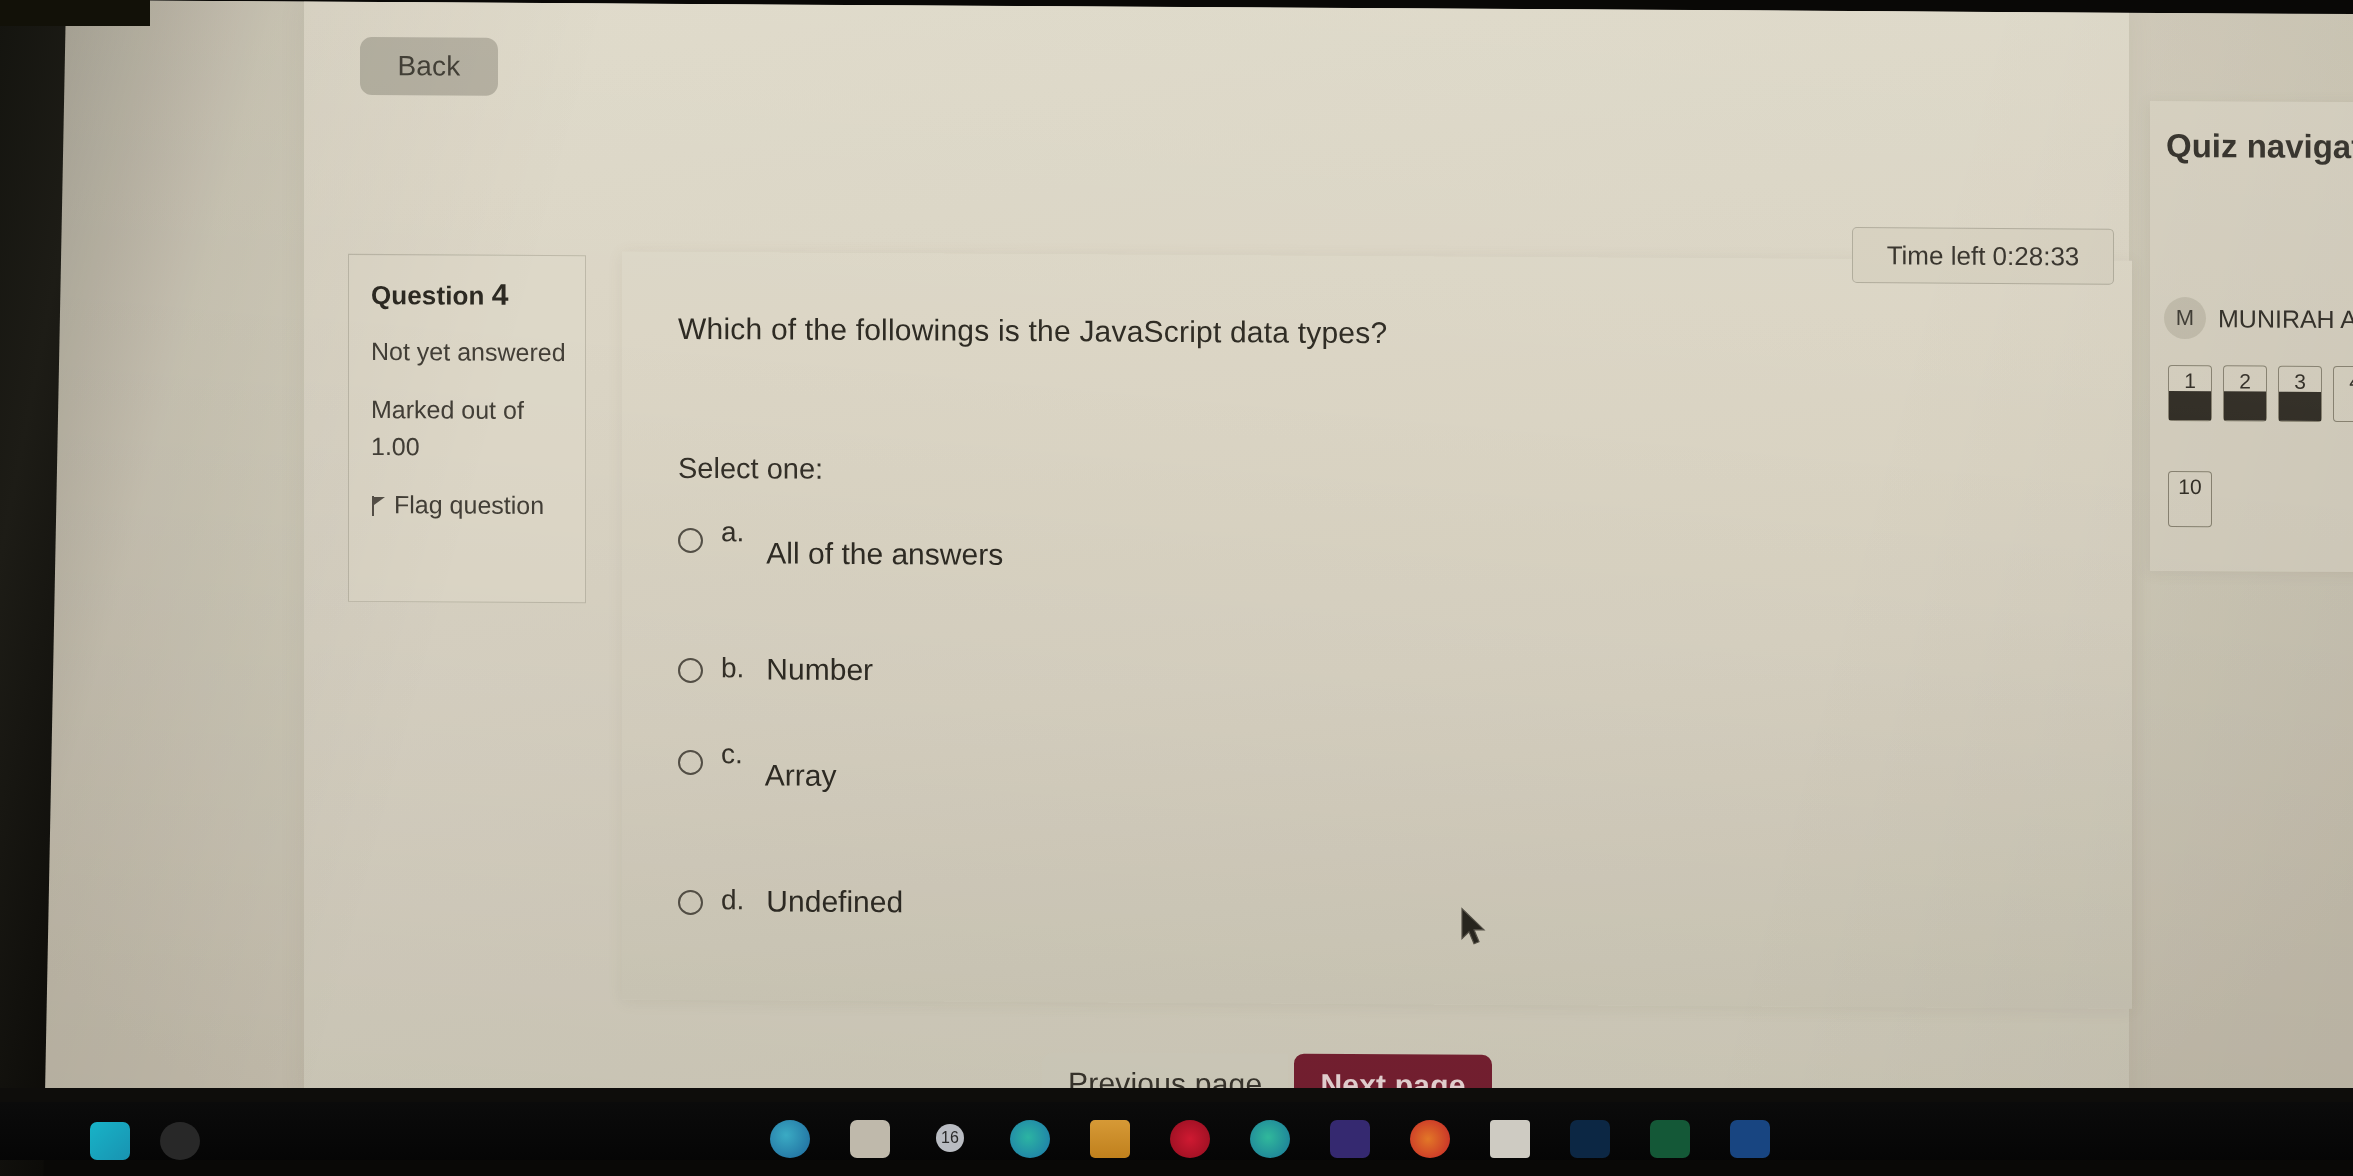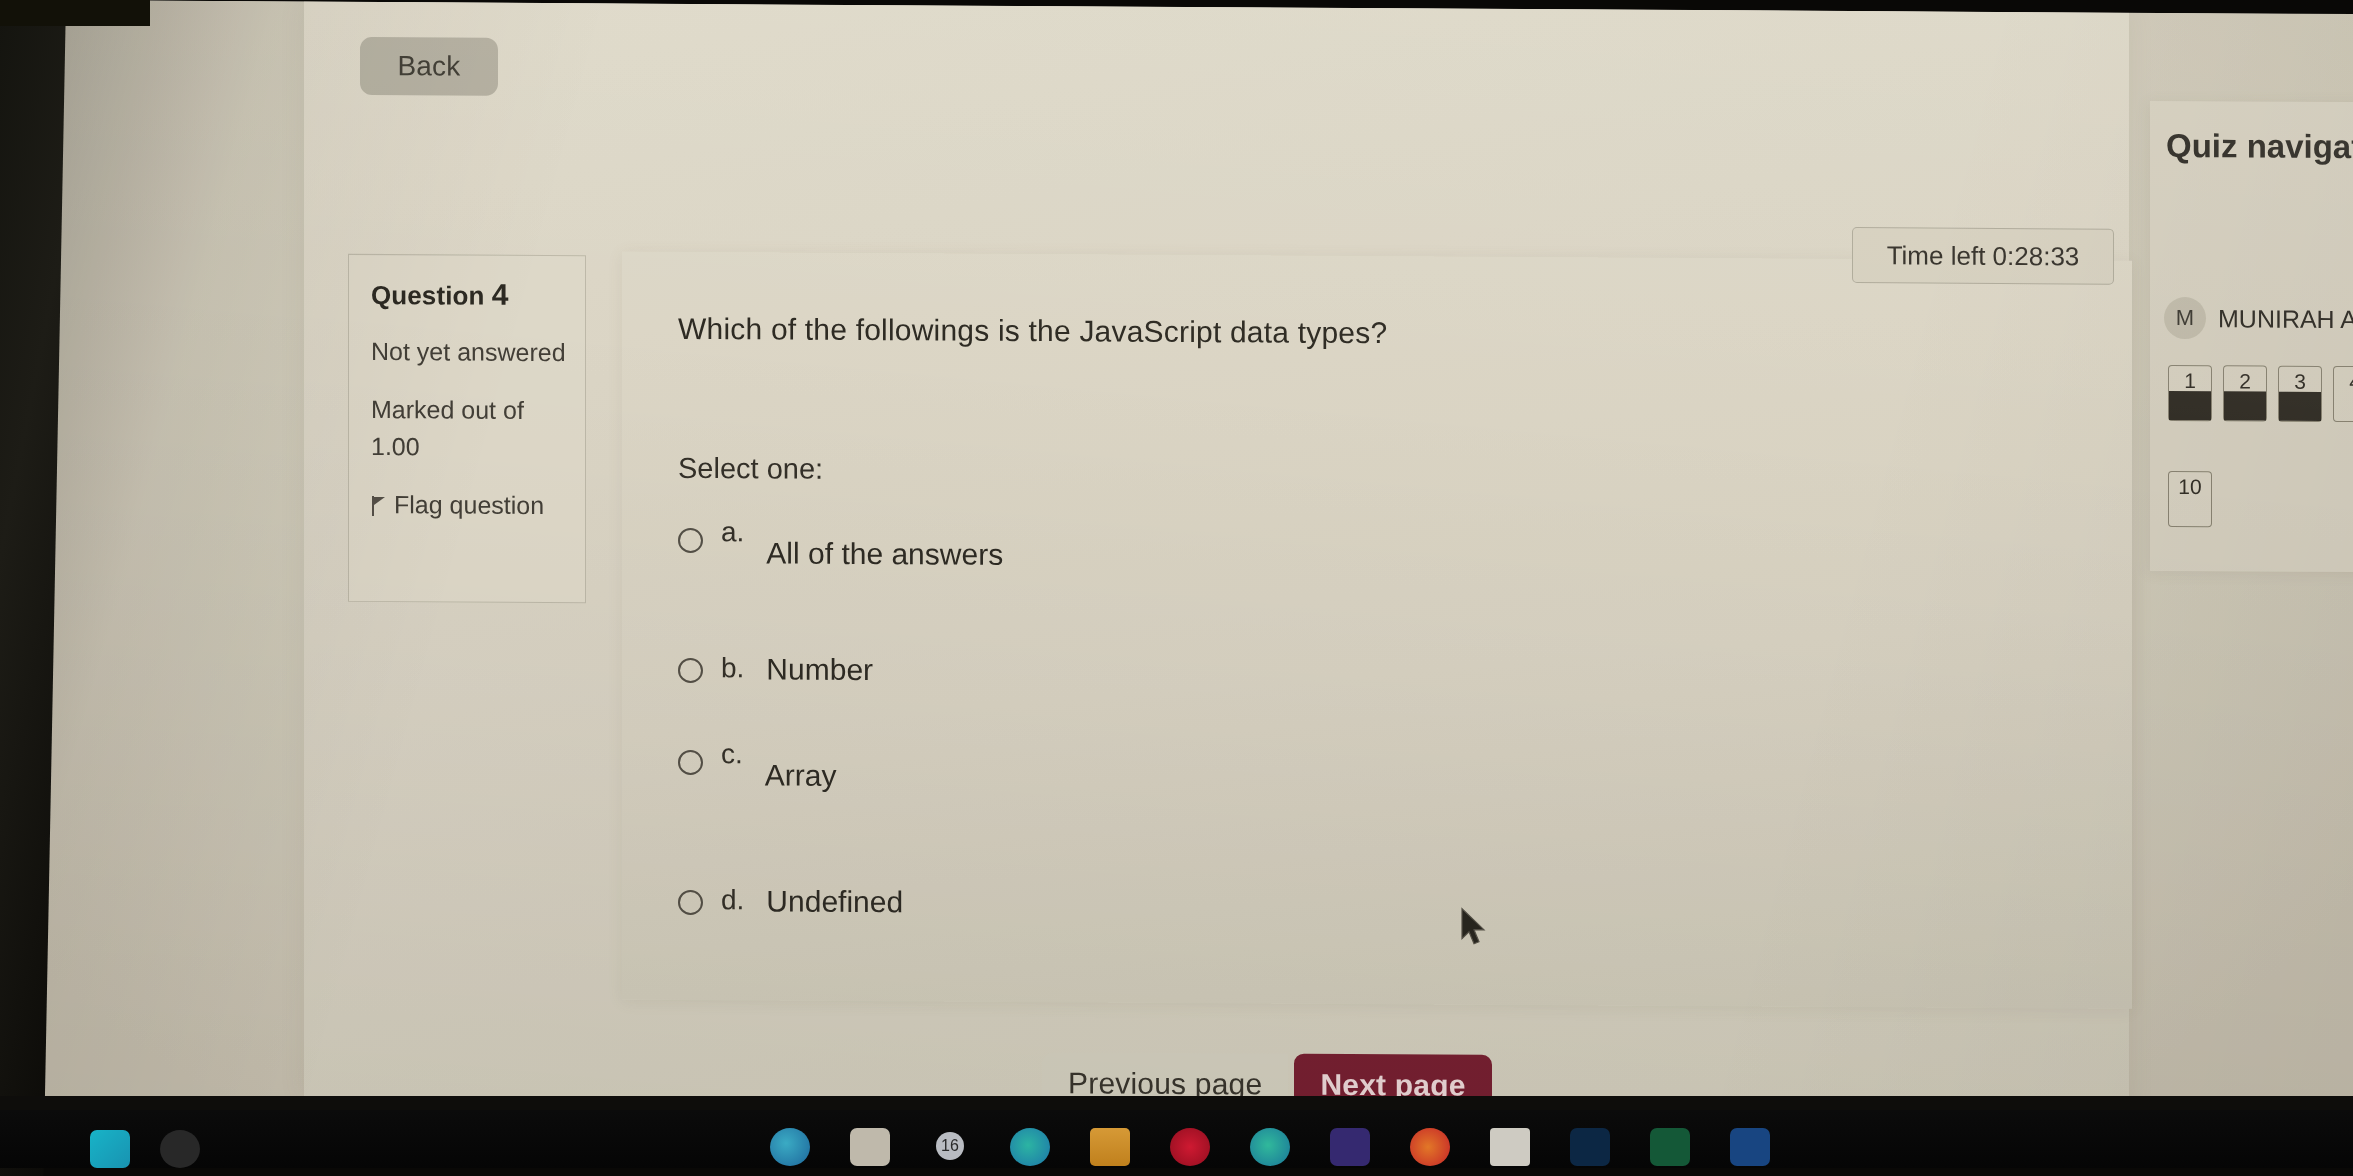--- a/index.html
+++ b/index.html
@@ -307,21 +307,21 @@
     position: absolute;
     left: 16px; top: 466px;
     font-size: 26px;
     color: #3d3931;
     white-space: nowrap;
   }
 
   
   .taskbar {
     position: absolute;
-    left: 0; bottom: 8px;
+    left: 0; bottom: 16px;
     width: 2353px; height: 58px;
     background: linear-gradient(180deg, #0b0b0b 0%, #050505 100%);
     z-index: 60;
     display: flex;
     align-items: center;
   }
   .taskbar-strip {
     position: absolute;
     left: 0; top: -14px;
     width: 2353px; height: 14px;

